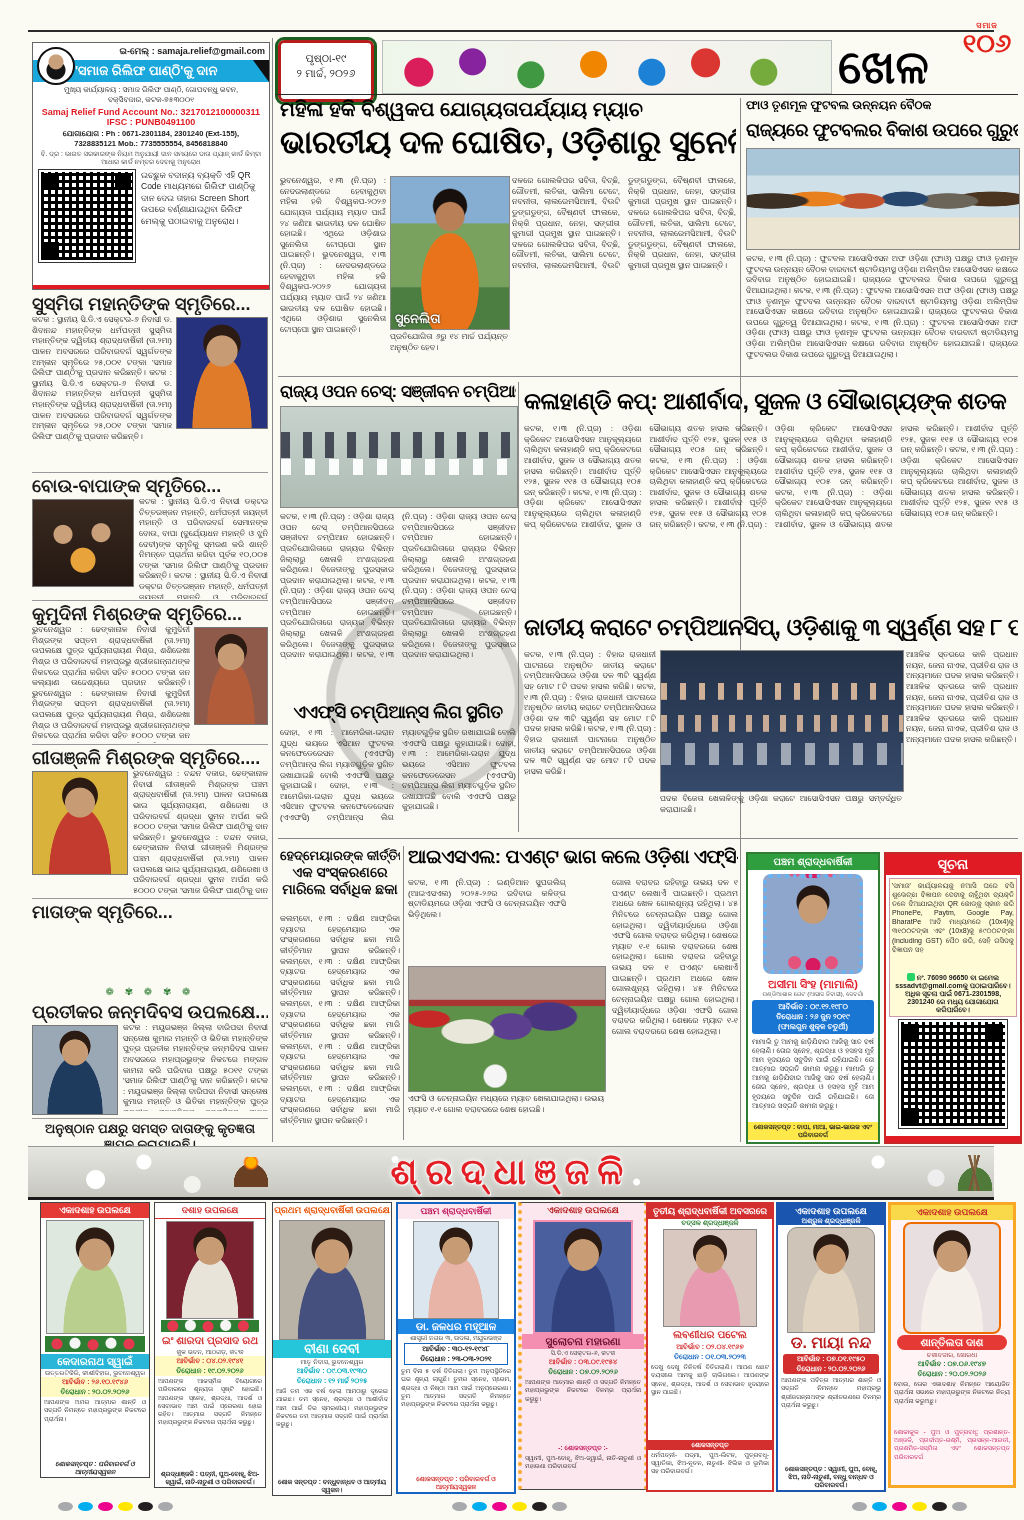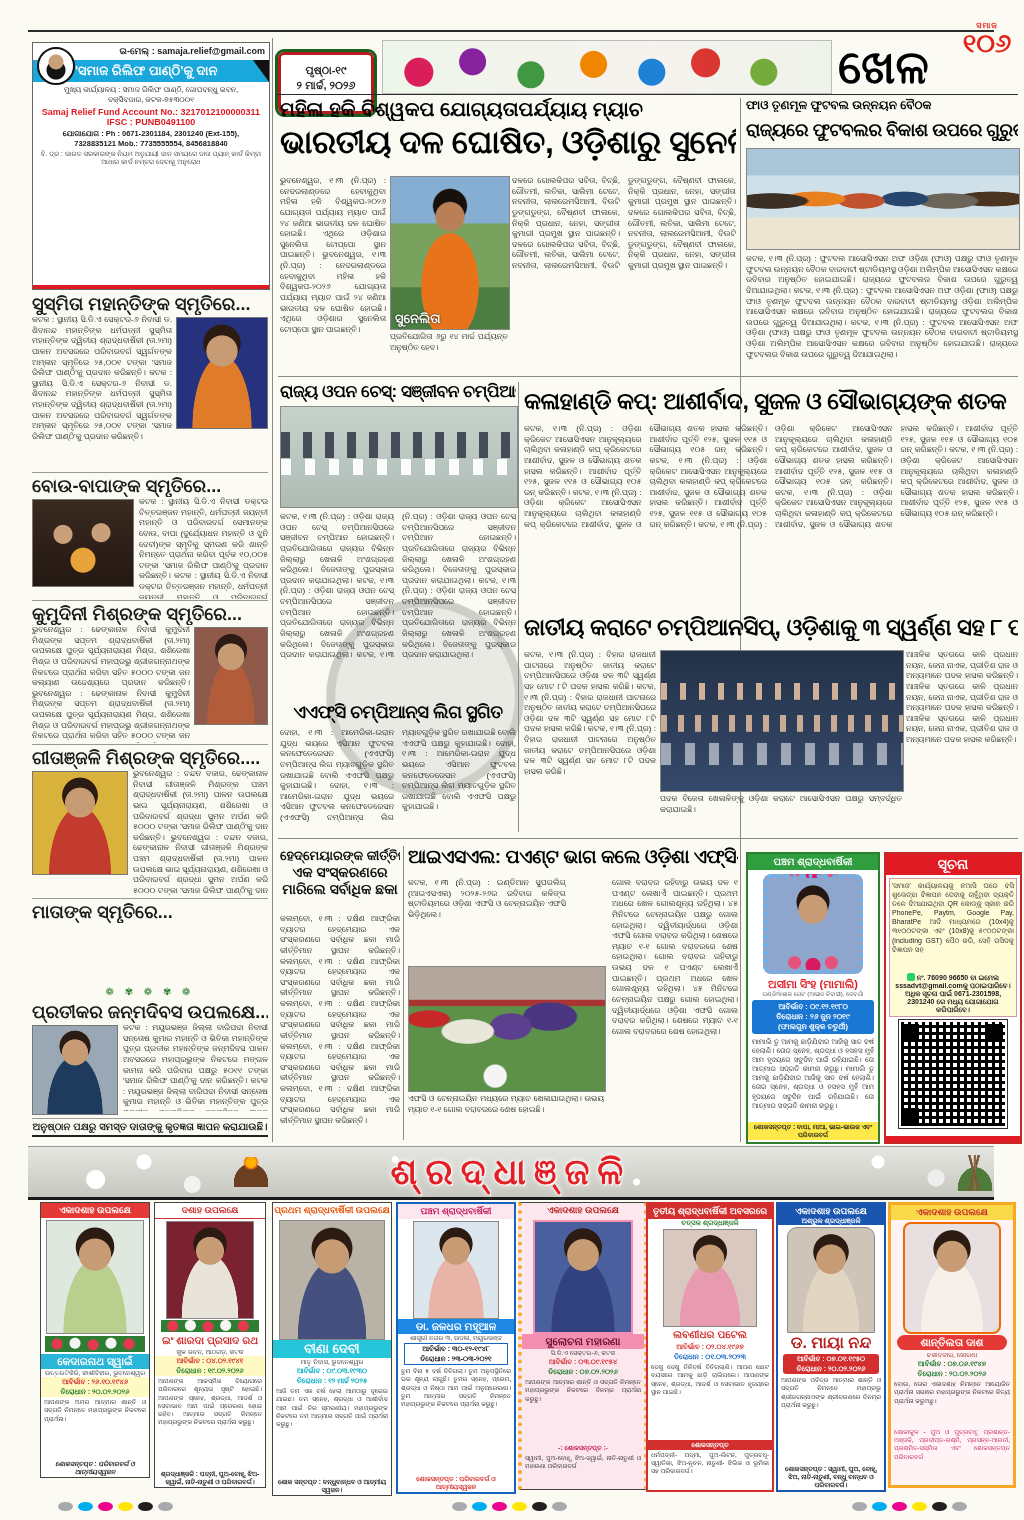--- a/index.html
+++ b/index.html
@@ -8,21 +8,21 @@
   .abs{position:absolute;}
   .nw{white-space:nowrap;overflow:hidden;}
   .bd{font-size:8px;line-height:1.33;text-align:justify;color:#1c1c1c;overflow:hidden;}
   .bd2{font-size:7px;line-height:1.3;text-align:justify;color:#222;overflow:hidden;}
   .hl{font-weight:bold;color:#0b0b0b;}
   .rule{background:#2b2b2b;}
   .vrule{width:1px;background:#8a8a8a;}
   .hrule{height:1px;background:#8a8a8a;}
   
   .badge{background:#fff;border:3px solid #b71c1c;outline:3px solid #1b5e20;border-radius:6px;
-         text-align:center;font-weight:bold;font-size:11px;line-height:1.4;padding-top:8px;margin-top:12px;}
+         text-align:center;font-weight:normal;font-size:11px;line-height:1.4;padding-top:8px;}
   .banner{background:linear-gradient(90deg,#eef6ea,#f6f2ee 60%,#eef3ea),
     radial-gradient(circle at 8% 60%,#e91e63 0 14px,transparent 15px),
     radial-gradient(circle at 20% 40%,#8e24aa 0 13px,transparent 14px),
     radial-gradient(circle at 33% 65%,#43a047 0 13px,transparent 14px),
     radial-gradient(circle at 47% 45%,#fb8c00 0 13px,transparent 14px),
     radial-gradient(circle at 60% 60%,#1e88e5 0 13px,transparent 14px),
     radial-gradient(circle at 72% 42%,#e53935 0 14px,transparent 15px),
     radial-gradient(circle at 85% 60%,#7cb342 0 13px,transparent 14px);
     background-blend-mode:multiply;border:1px solid #bbb;}
   .kheda{font-size:46px;font-weight:bold;color:#000;text-shadow:0 0 2px #fff,0 0 4px #fff,1px 1px 0 #fff;}
@@ -166,20 +166,24 @@
       <div style="text-align:right;font-size:9px;font-weight:bold;padding:3px 4px">ଇ-ମେଲ୍ : samaja.relief@gmail.com</div>
       <div class="relief-title nw">'ସମାଜ ରିଲିଫ ପାଣ୍ଠି'କୁ ଦାନ</div>
     </div>
     <div style="text-align:center;font-size:7.5px;padding-top:3px">ମୁଖ୍ୟ କାର୍ଯ୍ୟାଳୟ : ସମାଜ ରିଲିଫ ପାଣ୍ଠି, ଗୋପବନ୍ଧୁ ଭବନ,</div>
     <div style="text-align:center;font-size:7.5px">ବକ୍ସିବଜାର, କଟକ-୭୫୩୦୦୧</div>
     <div class="redline" style="text-align:center;font-size:9px;padding-top:2px">Samaj Relief Fund Account No.: 3217012100000311</div>
     <div class="redline" style="text-align:center;font-size:9px">IFSC : PUNB0491100</div>
     <div style="text-align:center;font-size:7.5px;font-weight:bold;padding-top:2px">ଯୋଗାଯୋଗ : Ph : 0671-2301184, 2301240 (Ext-155),</div>
     <div style="text-align:center;font-size:7.5px;font-weight:bold">7328835121  Mob.: 7735555554, 8456818840</div>
     <div style="text-align:center;font-size:6.8px;color:#333;padding:2px 4px">ବି. ଦ୍ର : ଭାରତ ସରକାରଙ୍କ ନିୟମ ଅନୁଯାୟୀ ଦାନ ସମୟରେ ଦାତା ପ୍ୟାନ୍ କାର୍ଡ କିମ୍ବା ଆଧାର କାର୍ଡ ନମ୍ବର ଦେବାକୁ ଅନୁରୋଧ</div>
+    <div style="display:flex;gap:6px;padding:2px 6px">
+      <div class="qr" style="width:92px;height:88px;flex:none"></div>
+      <div style="font-size:8.5px;line-height:1.35;text-align:left">ଇଚ୍ଛୁକ ବଦାନ୍ୟ ବ୍ୟକ୍ତି ଏହି QR Code ମାଧ୍ୟମରେ ରିଲିଫ ପାଣ୍ଠିକୁ ଦାନ ଦେଇ ତାହାର Screen Short ଉପରେ ବର୍ଣ୍ଣାଯାଇଥିବା ରିଲିଫ ମେଲ୍‌କୁ ପଠାଇବାକୁ ଅନୁରୋଧ।</div>
+    </div>
     <div style="position:absolute;left:0;right:0;bottom:0;height:4px;background:#e01b24"></div>
   </div>
 
   <div class="abs" style="left:32px;top:294px;width:236px;height:176px">
     <div class="mem-title nw">ସୁସ୍ମିତା ମହାନ୍ତିଙ୍କ ସ୍ମୃତିରେ...</div>
     <div class="mem-photo pt" style="float:right;width:90px;height:110px;margin:2px 0 2px 4px;--bg:#27327e;--torso:#e07b2a"></div>
     <div class="bd" style="height:152px">କଟକ : ସ୍ଥାନୀୟ ସି.ଡି.ଏ ସେକ୍ଟର-୬ ନିବାସୀ ଡ. ଶିବାନନ୍ଦ ମହାନ୍ତିଙ୍କ ଧର୍ମପତ୍ନୀ ସୁସ୍ମିତା ମହାନ୍ତିଙ୍କ ଦ୍ୱିତୀୟ ଶ୍ରାଦ୍ଧବାର୍ଷିକୀ (ତା.୨ମା) ପାଳନ ଅବସରରେ ପରିବାରବର୍ଗ ସ୍ୱର୍ଗତଙ୍କ ଅମ୍ଳାନ ସ୍ମୃତିରେ ୨୫,୦୦୧ ଟଙ୍କା 'ସମାଜ ରିଲିଫ ପାଣ୍ଠି'କୁ ପ୍ରଦାନ କରିଛନ୍ତି। କଟକ : ସ୍ଥାନୀୟ ସି.ଡି.ଏ ସେକ୍ଟର-୬ ନିବାସୀ ଡ. ଶିବାନନ୍ଦ ମହାନ୍ତିଙ୍କ ଧର୍ମପତ୍ନୀ ସୁସ୍ମିତା ମହାନ୍ତିଙ୍କ ଦ୍ୱିତୀୟ ଶ୍ରାଦ୍ଧବାର୍ଷିକୀ (ତା.୨ମା) ପାଳନ ଅବସରରେ ପରିବାରବର୍ଗ ସ୍ୱର୍ଗତଙ୍କ ଅମ୍ଳାନ ସ୍ମୃତିରେ ୨୫,୦୦୧ ଟଙ୍କା 'ସମାଜ ରିଲିଫ ପାଣ୍ଠି'କୁ ପ୍ରଦାନ କରିଛନ୍ତି।</div>
   </div>
   <div class="abs mem" style="left:32px;top:472px;width:236px;height:126px">
     <div class="mem-title nw">ବୋଉ-ବାପାଙ୍କ ସ୍ମୃତିରେ...</div>
@@ -198,21 +202,21 @@
   </div>
   <div class="abs mem" style="left:32px;top:898px;width:236px;height:86px">
     <div class="mem-title nw">ମାତାଙ୍କ ସ୍ମୃତିରେ...</div>
   </div>
   <div class="abs sep-fl" style="left:32px;top:986px;width:236px">❁ ✾ ❁ ✾ ❁</div>
   <div class="abs" style="left:32px;top:1002px;width:236px;height:112px">
     <div class="mem-title nw">ପ୍ରତୀକର ଜନ୍ମଦିବସ ଉପଲକ୍ଷେ...</div>
     <div class="mem-photo pt" style="float:left;width:84px;height:88px;margin:2px 5px 2px 0;--bg:#9aa7b5;--torso:#1e3a5c"></div>
     <div class="bd" style="height:88px">କଟକ : ମୟୂରଭଞ୍ଜ ଜିଲ୍ଲା ବାରିପଦା ନିବାସୀ ସନ୍ତୋଷ କୁମାର ମହାନ୍ତି ଓ ଭିତିକା ମହାନ୍ତିଙ୍କ ପୁତ୍ର ପ୍ରତୀକ ମହାନ୍ତିଙ୍କ ଜନ୍ମଦିବସ ପାଳନ ଅବସରରେ ମହାପ୍ରଭୁଙ୍କ ନିକଟରେ ମଙ୍ଗଳ କାମନା କରି ପରିବାର ପକ୍ଷରୁ ୫୦୧୧ ଟଙ୍କା 'ସମାଜ ରିଲିଫ ପାଣ୍ଠି'କୁ ଦାନ କରିଛନ୍ତି। କଟକ : ମୟୂରଭଞ୍ଜ ଜିଲ୍ଲା ବାରିପଦା ନିବାସୀ ସନ୍ତୋଷ କୁମାର ମହାନ୍ତି ଓ ଭିତିକା ମହାନ୍ତିଙ୍କ ପୁତ୍ର ପ୍ରତୀକ ମହାନ୍ତିଙ୍କ ଜନ୍ମଦିବସ ପାଳନ ଅବସରରେ ମହାପ୍ରଭୁଙ୍କ ନିକଟରେ ମଙ୍ଗଳ କାମନା କରି ପରିବାର ପକ୍ଷରୁ ୫୦୧୧ ଟଙ୍କା 'ସମାଜ ରିଲିଫ ପାଣ୍ଠି'କୁ ଦାନ କରିଛନ୍ତି।</div>
   </div>
-  <div class="abs" style="left:32px;top:1118px;width:236px;text-align:center;font-size:10px;font-weight:bold;border-top:1px solid #999;border-bottom:2px solid #222;padding:2px 0">ଅନୁଷ୍ଠାନ ପକ୍ଷରୁ ସମସ୍ତ ଦାତାଙ୍କୁ କୃତଜ୍ଞତା ଜ୍ଞାପନ କରାଯାଉଛି।</div>
+  <div class="abs" style="left:32px;top:1118px;width:236px;text-align:center;font-size:13px;font-weight:bold;border-top:1px solid #999;border-bottom:2px solid #222;padding:2px 0">ଅନୁଷ୍ଠାନ ପକ୍ଷରୁ ସମସ୍ତ ଦାତାଙ୍କୁ କୃତଜ୍ଞତା ଜ୍ଞାପନ କରାଯାଉଛି।</div>
 
   <div class="abs kicker nw" style="left:280px;top:98px;width:456px;font-size:20px">ମହିଳା ହକି ବିଶ୍ୱକପ ଯୋଗ୍ୟତାପର୍ଯ୍ୟାୟ ମ୍ୟାଚ</div>
   <div class="abs headline nw" style="left:280px;top:124px;width:456px;font-size:32px">ଭାରତୀୟ ଦଳ ଘୋଷିତ, ଓଡ଼ିଶାରୁ ସୁନେଲିତା</div>
   <div class="abs bd" style="left:280px;top:176px;width:106px;height:196px">ଭୁବନେଶ୍ୱର, ୧।୩ (ନି.ପ୍ର) : ନେଦରଲାଣ୍ଡରେ ହେବାକୁଥିବା ମହିଳା ହକି ବିଶ୍ୱକପ-୨୦୨୬ ଯୋଗ୍ୟତା ପର୍ଯ୍ୟାୟ ମ୍ୟାଚ ପାଇଁ ୨୪ ଜଣିଆ ଭାରତୀୟ ଦଳ ଘୋଷିତ ହୋଇଛି। ଏଥିରେ ଓଡ଼ିଶାର ସୁନେଲିତା ଟୋପ୍ପୋ ସ୍ଥାନ ପାଇଛନ୍ତି। ଭୁବନେଶ୍ୱର, ୧।୩ (ନି.ପ୍ର) : ନେଦରଲାଣ୍ଡରେ ହେବାକୁଥିବା ମହିଳା ହକି ବିଶ୍ୱକପ-୨୦୨୬ ଯୋଗ୍ୟତା ପର୍ଯ୍ୟାୟ ମ୍ୟାଚ ପାଇଁ ୨୪ ଜଣିଆ ଭାରତୀୟ ଦଳ ଘୋଷିତ ହୋଇଛି। ଏଥିରେ ଓଡ଼ିଶାର ସୁନେଲିତା ଟୋପ୍ପୋ ସ୍ଥାନ ପାଇଛନ୍ତି।</div>
   <div class="abs ph ph-hockey" style="left:390px;top:176px;width:118px;height:152px">
     <div style="position:absolute;bottom:2px;left:4px;color:#fff;font-size:13px;font-weight:bold;text-shadow:0 0 2px #000">ସୁନେଲିତା</div>
   </div>
   <div class="abs bd" style="left:390px;top:332px;width:118px;height:40px">ପ୍ରତିଯୋଗିତା ୬ରୁ ୧୪ ମାର୍ଚ୍ଚ ପର୍ଯ୍ୟନ୍ତ ଅନୁଷ୍ଠିତ ହେବ।</div>
   <div class="abs bd" style="left:512px;top:176px;width:224px;height:196px;column-count:2;column-gap:8px">ଦଳରେ ଗୋଲକିପର ସବିତା, ବିଚ୍ଛି, ଗୌତମୀ, ଲତିକା, ସାଲିମା ଟେଟେ, ନବନୀତା, ଲାଲରେମସିଆମୀ, ବିଉଟି ଡୁଙ୍ଗଡୁଙ୍ଗ, ବୈଷ୍ଣବୀ ଫାଲକେ, ନିକ୍କି ପ୍ରଧାନ, ନେହା, ସଙ୍ଗୀତା କୁମାରୀ ପ୍ରମୁଖ ସ୍ଥାନ ପାଇଛନ୍ତି। ଦଳରେ ଗୋଲକିପର ସବିତା, ବିଚ୍ଛି, ଗୌତମୀ, ଲତିକା, ସାଲିମା ଟେଟେ, ନବନୀତା, ଲାଲରେମସିଆମୀ, ବିଉଟି ଡୁଙ୍ଗଡୁଙ୍ଗ, ବୈଷ୍ଣବୀ ଫାଲକେ, ନିକ୍କି ପ୍ରଧାନ, ନେହା, ସଙ୍ଗୀତା କୁମାରୀ ପ୍ରମୁଖ ସ୍ଥାନ ପାଇଛନ୍ତି। ଦଳରେ ଗୋଲକିପର ସବିତା, ବିଚ୍ଛି, ଗୌତମୀ, ଲତିକା, ସାଲିମା ଟେଟେ, ନବନୀତା, ଲାଲରେମସିଆମୀ, ବିଉଟି ଡୁଙ୍ଗଡୁଙ୍ଗ, ବୈଷ୍ଣବୀ ଫାଲକେ, ନିକ୍କି ପ୍ରଧାନ, ନେହା, ସଙ୍ଗୀତା କୁମାରୀ ପ୍ରମୁଖ ସ୍ଥାନ ପାଇଛନ୍ତି।</div>
 

